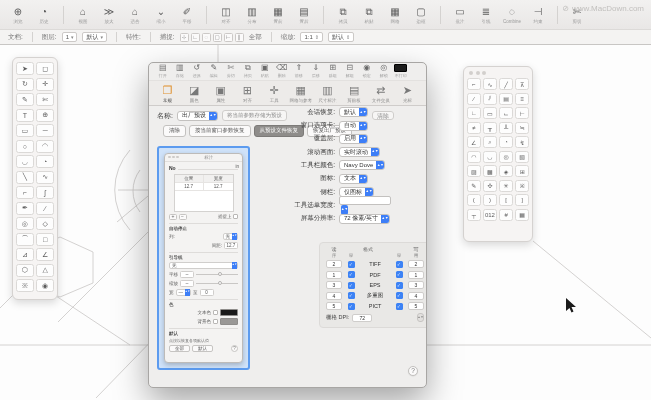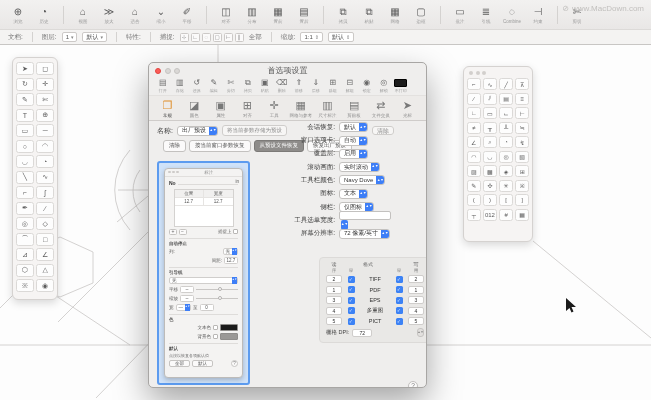--- a/index.html
+++ b/index.html
@@ -645,28 +645,20 @@
           <span>#</span>
         </div>
 
         <div class="tbtn" title="pattern-fill">
           <span>▦</span>
         </div>
       </div>
   </div>
 
   <div class="dlg">
-    <div class="dlg-title">
-      <span class="lights">
-        <i class="lt-red"></i>
-        <i class="lt-dim"></i>
-        <i class="lt-dim"></i>
-      </span>
-      <span>首选项设置</span>
-    </div>
 
     <div class="iconstrip">
       <span style="display:flex;gap:1.5px;">
 
           <span class="is-item" title="open">
             <span class="g">▤</span>
             <span class="l">打开</span>
           </span>
 
           <span class="is-item" title="save">

